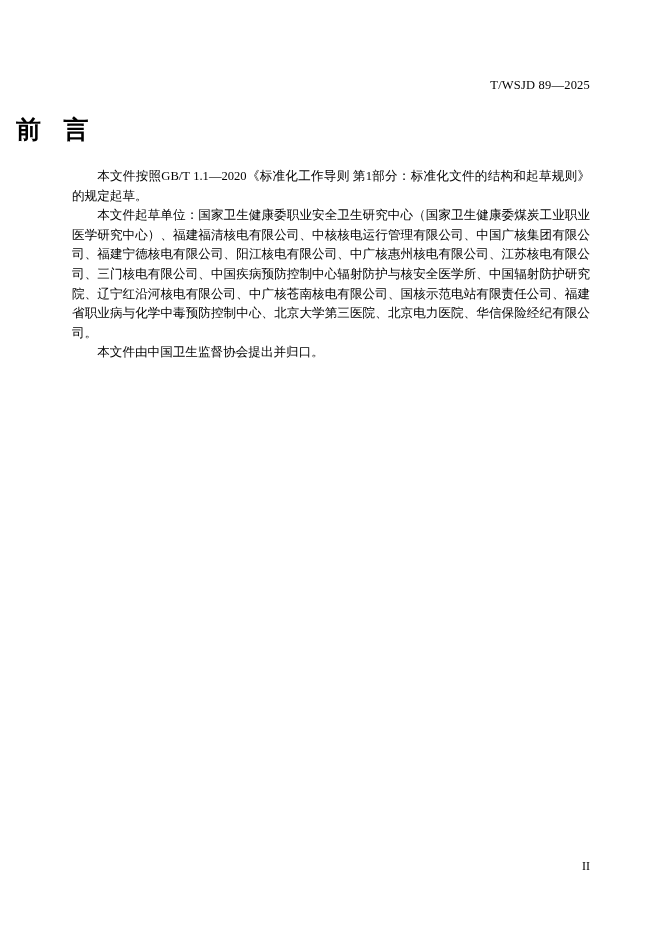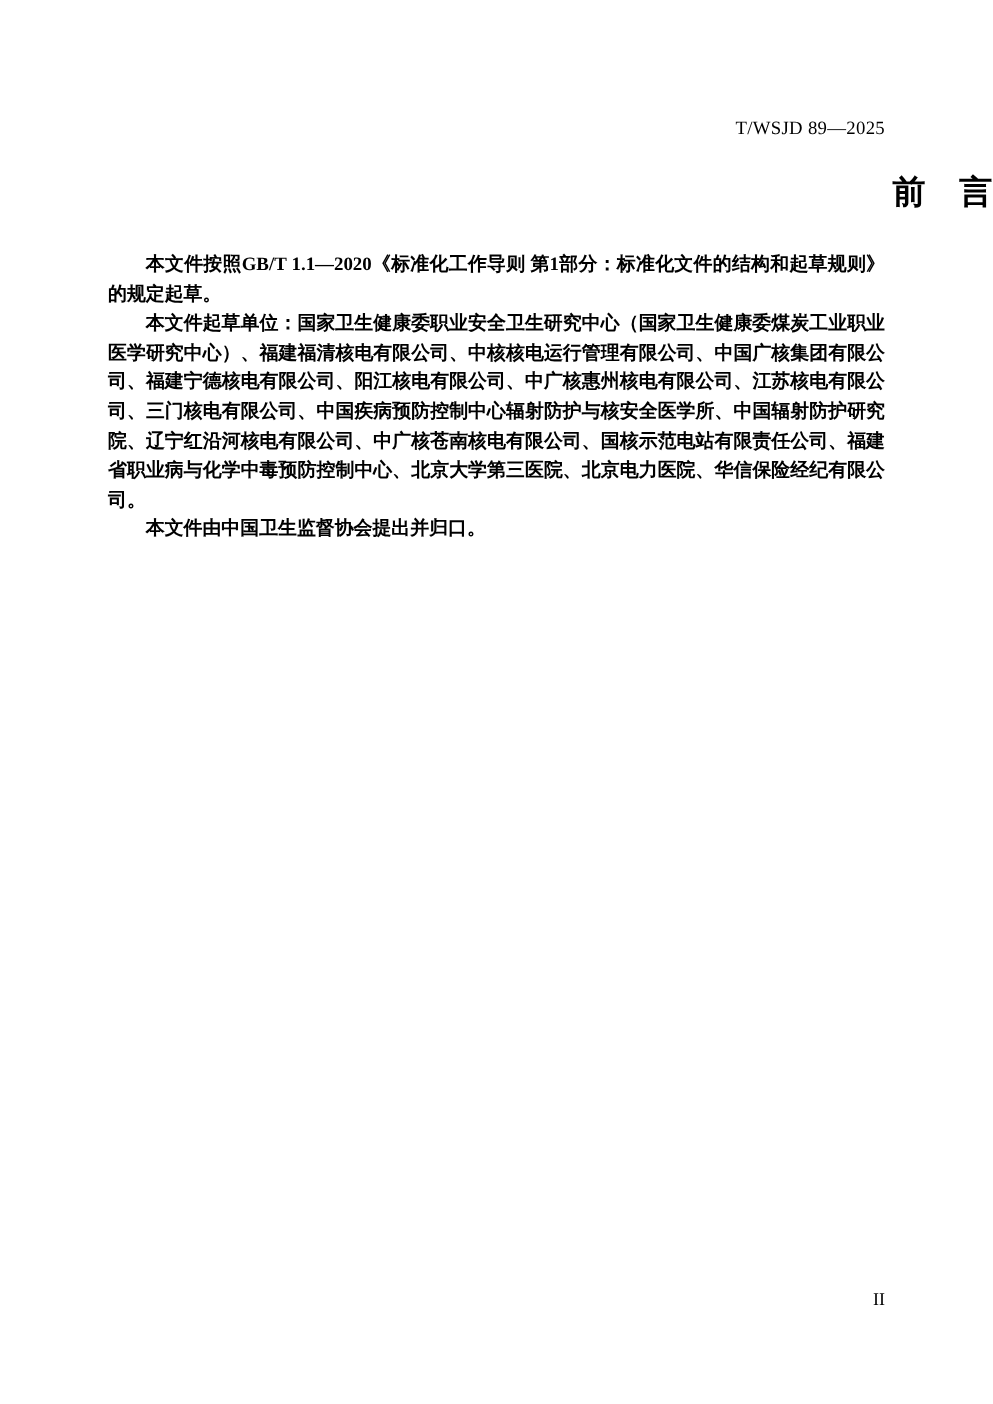--- a/index.html
+++ b/index.html
@@ -29,39 +29,38 @@
     font-size: 12.5px;
     letter-spacing: 0.2px;
     white-space: nowrap;
     text-align: right;
   }
   .doc-title {
     position: absolute;
     left: 16px;
     right: 0;
     top: 113px;
-    text-align: right;
-    font-size: 22px;
+    text-align: left;
+    font-size: 25px;
     font-weight: bold;
     letter-spacing: 0.5px;
   }
   .doc-title .gap {
     display: inline-block;
     width: 22px;
   }
   .body-block {
     position: absolute;
     left: 72px;
     top: 167px;
     width: 518px;
     font-size: 12.6px;
     line-height: 19.6px;
     text-align: justify;
     text-justify: inter-ideograph;
-    font-weight: bold;
   }
   .para {
     margin: 0;
     text-indent: 2em;
   }
   .page-number {
     position: absolute;
     right: 72px;
     bottom: 62px;
     font-size: 12px;

